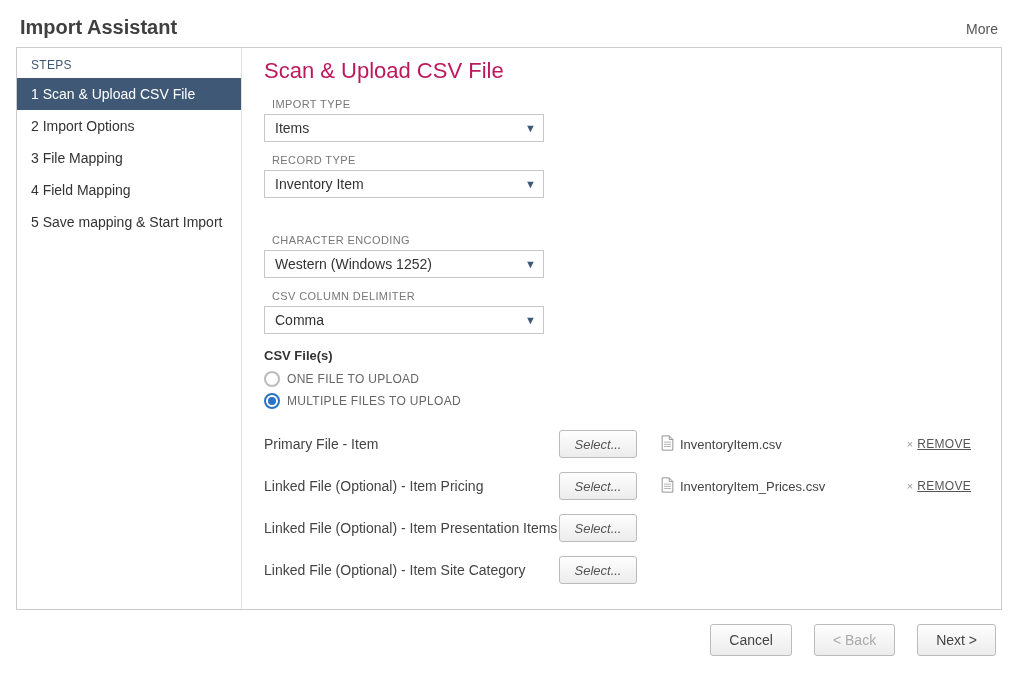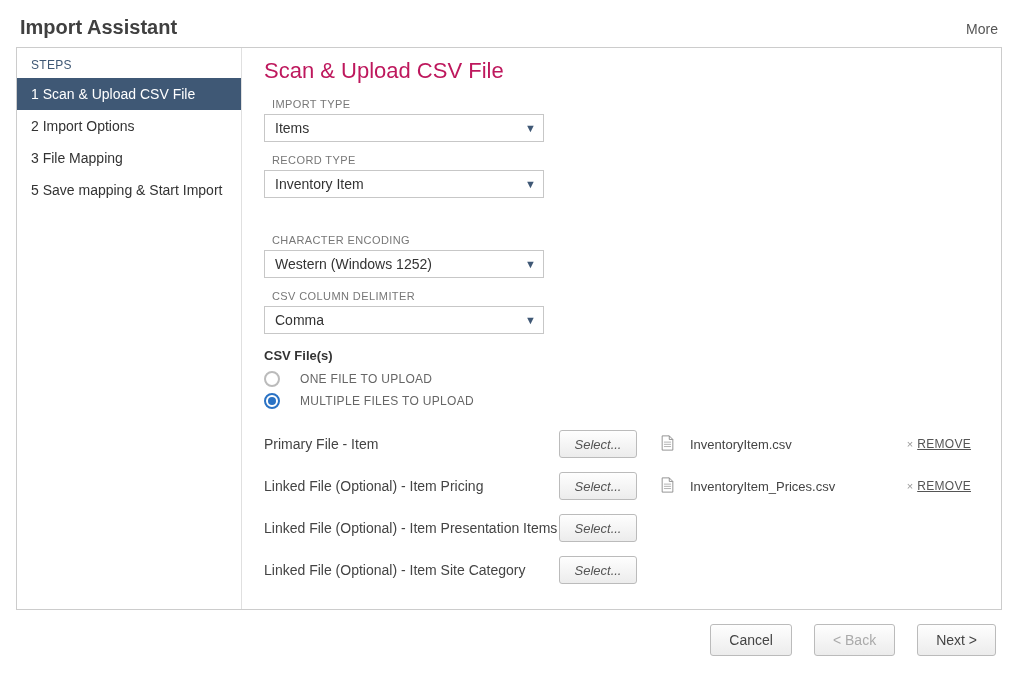--- a/index.html
+++ b/index.html
@@ -100,21 +100,21 @@
   .spacer { height: 16px; }
   .csv-heading {
     font-size: 13px;
     font-weight: bold;
     color: #333;
     margin: 14px 0 8px 0;
   }
   .radio-row {
     display: flex;
     align-items: center;
-    gap: 20px;
+    gap: 7px;
     margin: 6px 0;
   }
   .radio {
     width: 16px;
     height: 16px;
     border-radius: 50%;
     border: 2px solid #bbb;
     display: inline-flex;
     align-items: center;
     justify-content: center;
@@ -156,21 +156,21 @@
     background: linear-gradient(#fefefe, #ececec);
     border-radius: 3px;
     font-size: 13px;
     color: #555;
     cursor: pointer;
     font-style: italic;
   }
   .file-chosen {
     display: flex;
     align-items: center;
-    gap: 16px;
+    gap: 6px;
     margin-left: 24px;
     width: 220px;
     font-size: 13px;
     color: #444;
   }
   .file-icon {
     width: 13px;
     height: 16px;
     display: inline-block;
   }
@@ -222,20 +222,21 @@
 </div>
 
 <div class="panel">
 
   <div class="sidebar">
     <div class="sidebar-header">STEPS</div>
     <div id="sidebar-items">
         <div class="step-item active">1 Scan &amp; Upload CSV File</div>
         <div class="step-item">2 Import Options</div>
         <div class="step-item">3 File Mapping</div>
+        <div class="step-item">4 Field Mapping</div>
         <div class="step-item">5 Save mapping &amp; Start Import</div>
       </div>
   </div>
 
   <div class="main">
     <div class="section-title">Scan &amp; Upload CSV File</div>
 
     <div class="field-label">IMPORT TYPE</div>
     <div class="select-wrap">
       <div class="select-box">Items</div>

